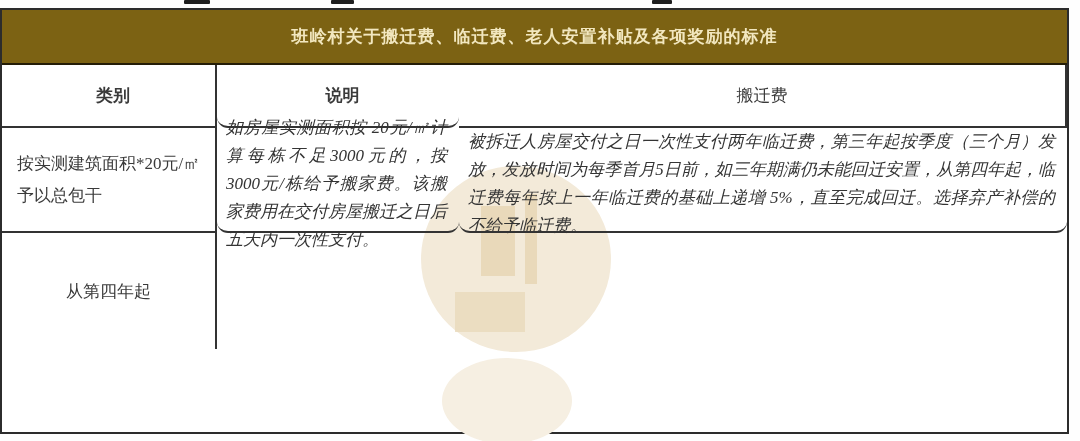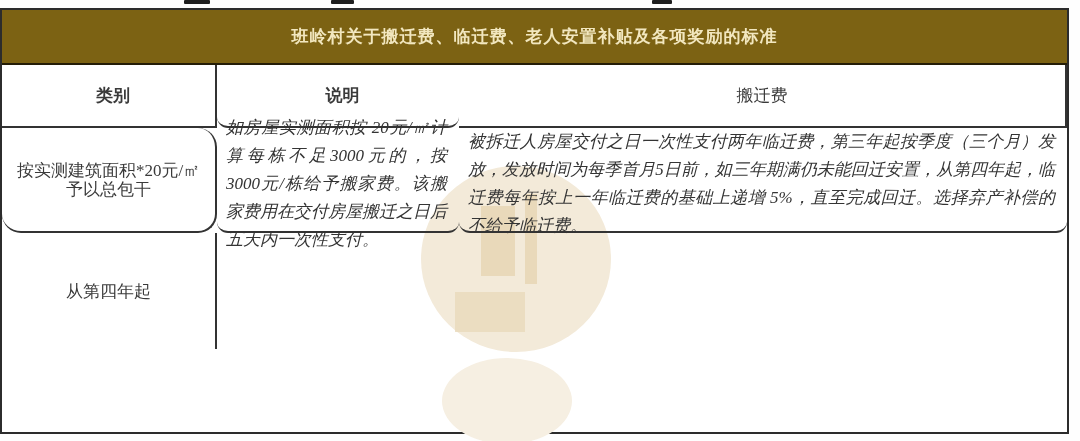--- a/index.html
+++ b/index.html
@@ -65,21 +65,21 @@
     border-right: 2px solid #333333;
     border-bottom: 2px solid #333333;
     box-sizing: border-box;
     display: flex; align-items: center; justify-content: center;
     color: #3a3a3a;
     font-size: 17px;
   }
   .cell.last-col { border-right: none; border-radius: 11px; }
   .cell.last-row { border-bottom: none; }
   .cell.hdr { font-weight: 700; padding-left: 9px; }
-  .cell.std { white-space: pre-line; text-align: center; line-height: 19px; border-radius: 19px; }
+  .cell.std { white-space: pre-line; text-align: left; line-height: 32px; }
   .cell.desc {
     justify-content: center;
     padding: 12px 12px 4px 9px;
     font-style: italic;
   }
   .cell.desc .txt {
     text-align: justify;
     line-height: 28px;
     font-size: 17px;
     color: #343434;

